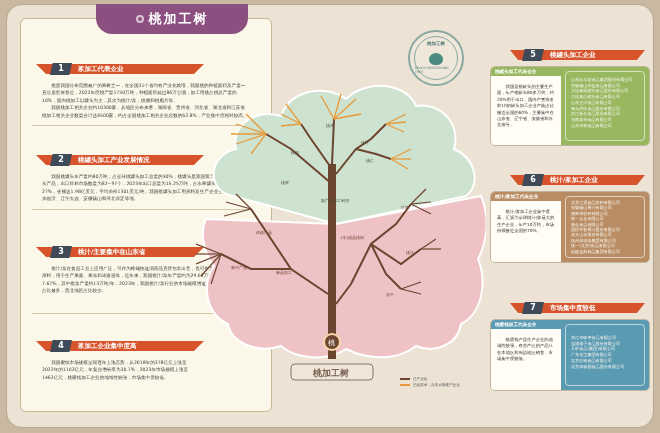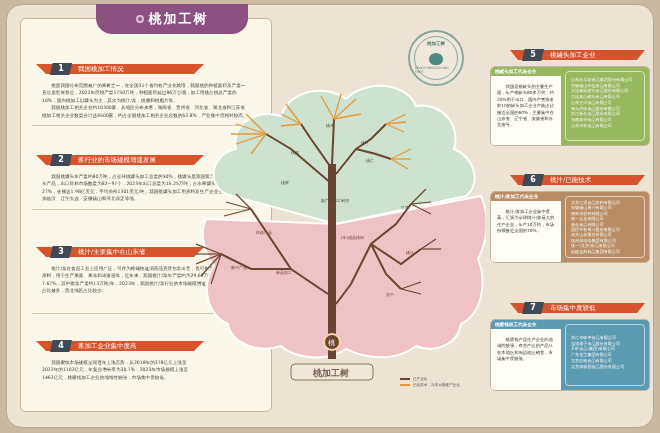--- a/index.html
+++ b/index.html
@@ -6,21 +6,21 @@
 html,body{width:660px;height:433px;overflow:hidden}
 body{background:#c9b9a3;font-family:"DejaVu Sans",sans-serif;position:relative}
 .frame{position:absolute;left:6px;top:4px;width:648px;height:424px;background:#ece3d4;border-radius:16px;border:1px solid #b9a88f}
 .left-panel{position:absolute;left:20px;top:18px;width:252px;height:394px;background:#fcf8e9;border:1.5px solid #c8b497;border-radius:6px}
 .title-tab{position:absolute;left:96px;top:4px;width:152px;height:30px;background:#8b4f80;border-radius:0 0 16px 16px;color:#fff;font-weight:bold;font-size:13px;display:flex;align-items:center;justify-content:center;gap:5px;letter-spacing:2px;z-index:5}
 .title-tab .ring{width:8px;height:8px;border:2px solid #d9c4d6;border-radius:50%}
 .sec{position:absolute;left:32px;width:222px}
 .sec-head{position:relative;height:10px;display:flex;align-items:center}
 .sec-bar{position:absolute;left:4px;top:0;width:168px;height:10px;background:#d7532c;clip-path:polygon(0 0,100% 0,94% 100%,6% 100%)}
 .sec-num{position:absolute;left:18px;top:-1px;width:22px;height:12px;background:#3f4a59;clip-path:polygon(12% 0,100% 0,88% 100%,0 100%);color:#fff;font-size:8px;font-weight:bold;text-align:center;line-height:12px;z-index:2}
-.sec-title{position:absolute;left:46px;top:0;color:#fff;font-size:6.5px;font-weight:normal;line-height:10px;z-index:2}
+.sec-title{position:absolute;left:46px;top:0;color:#fff;font-size:6.5px;font-weight:bold;line-height:10px;z-index:2}
 .sec-body{font-size:4.6px;line-height:7.4px;color:#3a3a3a;margin-top:8px;text-indent:2em;padding:0 6px 0 10px}
 .sec-body p{margin-bottom:0}
 .divider{height:1px;background:#d7c7ad;margin-top:6px;width:218px}
 .tree-wrap{position:absolute;left:196px;top:44px;width:290px;height:340px}
 .legend{position:absolute;left:400px;top:377px;font-size:3.6px;color:#555}
 .legend-row{display:flex;align-items:center;gap:3px;margin-bottom:2px}
 .legend-line{width:10px;height:1.5px}
 .right-sec{position:absolute;left:490px;width:160px}
 .r-head{position:relative;height:10px;margin-left:20px}
 .r-head .sec-bar{left:0;width:135px}
@@ -49,34 +49,34 @@
   <span class="ring"></span>
   <span>桃加工树</span>
 </div>
 
 <div class="left-panel"></div>
 
 <div class="sec" style="top:64px">
   <div class="sec-head">
     <div class="sec-bar"></div>
     <div class="sec-num">1</div>
-    <div class="sec-title">我国桃加工情况</div>
+    <div class="sec-title">浆加工代表企业</div>
   </div>
   <div class="sec-body">
     <p>桃是我国分布范围最广的果树之一，在全国31个省均有产业化栽培，我国桃的种植面积及产量一直位居世界首位，2022年度桃产量1750万吨，种植面积超过86万公顷，加工用桃占桃总产量的10%，国内桃加工以罐头为主，其次为桃汁/浆，桃脯和桃脆片等。</p>
     <p>我国桃加工相关企业约10300家，从地区分布来看，湖南省、贵州省、河北省、湖北省和江苏省桃加工相关企业数量合计达6500家，约占全国桃加工相关企业总数的62.8%，产业集中度相对较高。</p>
   </div>
   <div class="divider"></div>
 </div>
 
 <div class="sec" style="top:155px">
   <div class="sec-head">
     <div class="sec-bar"></div>
     <div class="sec-num">2</div>
-    <div class="sec-title">浆行业的市场规模增速发展</div>
+    <div class="sec-title">桃罐头加工产业发展情况</div>
   </div>
   <div class="sec-body">
     <p>我国桃罐头年产量约80万吨，占全球桃罐头加工总量的50%，桃罐头是我国第二大出口的果品罐头产品，出口目标市场数量为82~97个，2023年出口总量为15.25万吨，占水果罐头出口总量的27%，金额达1.98亿美元，平均单价1301美元/吨，我国桃罐头加工用原料及生产企业主要集中在山东临沂、辽宁大连、安徽砀山和河北保定等地。</p>
   </div>
   <div class="divider"></div>
 </div>
 
 <div class="sec" style="top:247px">
   <div class="sec-head">
     <div class="sec-bar"></div>
@@ -226,21 +226,21 @@
         <div>山东丰菲食品有限公司</div>
       </div>
     </div>
   </div>
 </div>
 
 <div class="right-sec" style="top:175px">
   <div class="r-head">
     <div class="sec-bar"></div>
     <div class="sec-num">6</div>
-    <div class="sec-title">桃汁/已能技术</div>
+    <div class="sec-title">桃汁/浆加工企业</div>
   </div>
   <div class="card" style="height:72px">
     <div class="card-left">
       <div class="card-left-title" style="background:#b98c63">桃汁/浆加工代表企业</div>
       <div class="card-left-text">桃汁/浆加工企业集中度高，汇源为全球桃汁/浆最大的生产企业，年产10万吨，市场份额接近全国的70%。</div>
     </div>
     <div class="card-right" style="background:#b98c63">
       <div class="card-right-inner" style="line-height:5.4px;padding-top:3px">
         <div>北京汇源食品饮料有限公司</div>
         <div>安徽砀山果汁有限公司</div>

